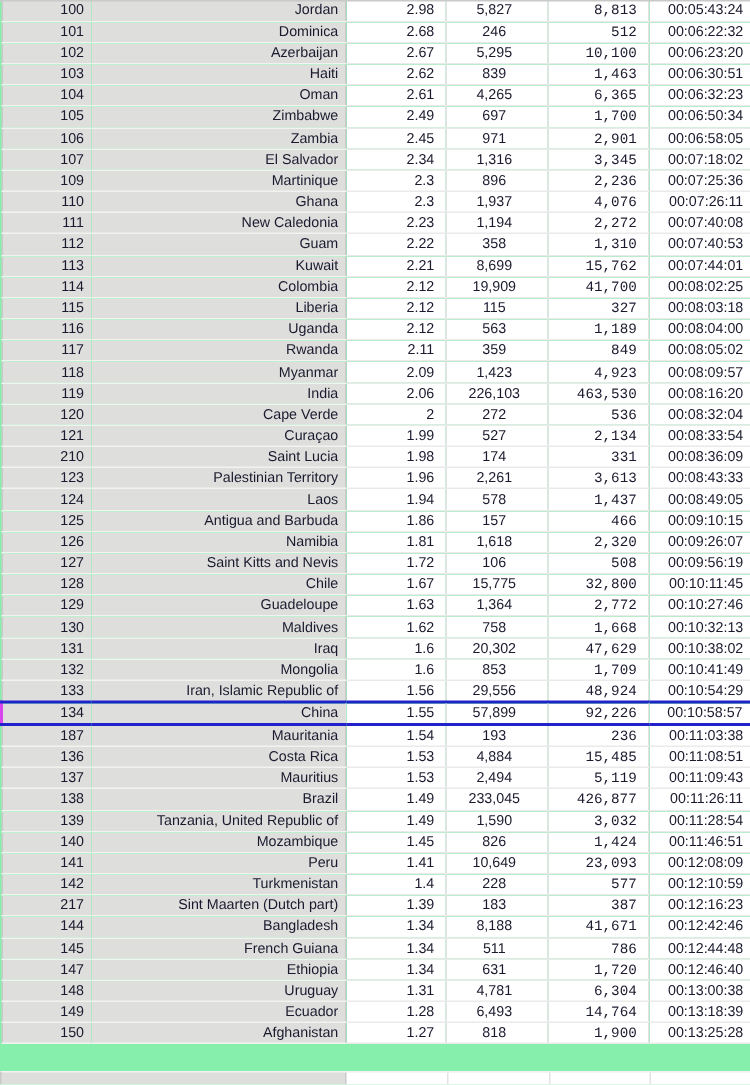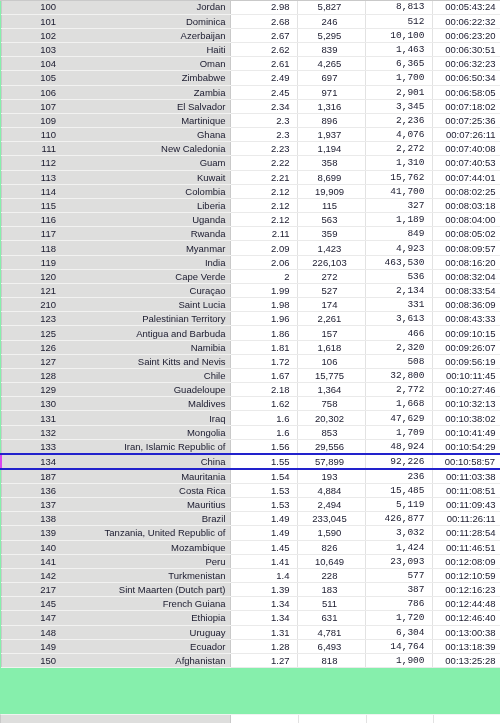--- a/index.html
+++ b/index.html
@@ -292,20 +292,28 @@
         </tr>
         <tr>
           <td class="c-rank">123</td>
           <td class="c-name">Palestinian Territory</td>
           <td class="c-val c-v1">1.96</td>
           <td class="c-val c-v2">2,261</td>
           <td class="c-val c-v3">3,613</td>
           <td class="c-val c-v4">00:08:43:33</td>
         </tr>
         <tr>
+          <td class="c-rank">124</td>
+          <td class="c-name">Laos</td>
+          <td class="c-val c-v1">1.94</td>
+          <td class="c-val c-v2">578</td>
+          <td class="c-val c-v3">1,437</td>
+          <td class="c-val c-v4">00:08:49:05</td>
+        </tr>
+        <tr>
           <td class="c-rank">125</td>
           <td class="c-name">Antigua and Barbuda</td>
           <td class="c-val c-v1">1.86</td>
           <td class="c-val c-v2">157</td>
           <td class="c-val c-v3">466</td>
           <td class="c-val c-v4">00:09:10:15</td>
         </tr>
         <tr>
           <td class="c-rank">126</td>
           <td class="c-name">Namibia</td>
@@ -326,21 +334,21 @@
           <td class="c-rank">128</td>
           <td class="c-name">Chile</td>
           <td class="c-val c-v1">1.67</td>
           <td class="c-val c-v2">15,775</td>
           <td class="c-val c-v3">32,800</td>
           <td class="c-val c-v4">00:10:11:45</td>
         </tr>
         <tr>
           <td class="c-rank">129</td>
           <td class="c-name">Guadeloupe</td>
-          <td class="c-val c-v1">2.18</td>
+          <td class="c-val c-v1">1.63</td>
           <td class="c-val c-v2">1,364</td>
           <td class="c-val c-v3">2,772</td>
           <td class="c-val c-v4">00:10:27:46</td>
         </tr>
         <tr>
           <td class="c-rank">130</td>
           <td class="c-name">Maldives</td>
           <td class="c-val c-v1">1.62</td>
           <td class="c-val c-v2">758</td>
           <td class="c-val c-v3">1,668</td>
@@ -444,20 +452,28 @@
         </tr>
         <tr>
           <td class="c-rank">217</td>
           <td class="c-name">Sint Maarten (Dutch part)</td>
           <td class="c-val c-v1">1.39</td>
           <td class="c-val c-v2">183</td>
           <td class="c-val c-v3">387</td>
           <td class="c-val c-v4">00:12:16:23</td>
         </tr>
         <tr>
+          <td class="c-rank">144</td>
+          <td class="c-name">Bangladesh</td>
+          <td class="c-val c-v1">1.34</td>
+          <td class="c-val c-v2">8,188</td>
+          <td class="c-val c-v3">41,671</td>
+          <td class="c-val c-v4">00:12:42:46</td>
+        </tr>
+        <tr>
           <td class="c-rank">145</td>
           <td class="c-name">French Guiana</td>
           <td class="c-val c-v1">1.34</td>
           <td class="c-val c-v2">511</td>
           <td class="c-val c-v3">786</td>
           <td class="c-val c-v4">00:12:44:48</td>
         </tr>
         <tr>
           <td class="c-rank">147</td>
           <td class="c-name">Ethiopia</td>

